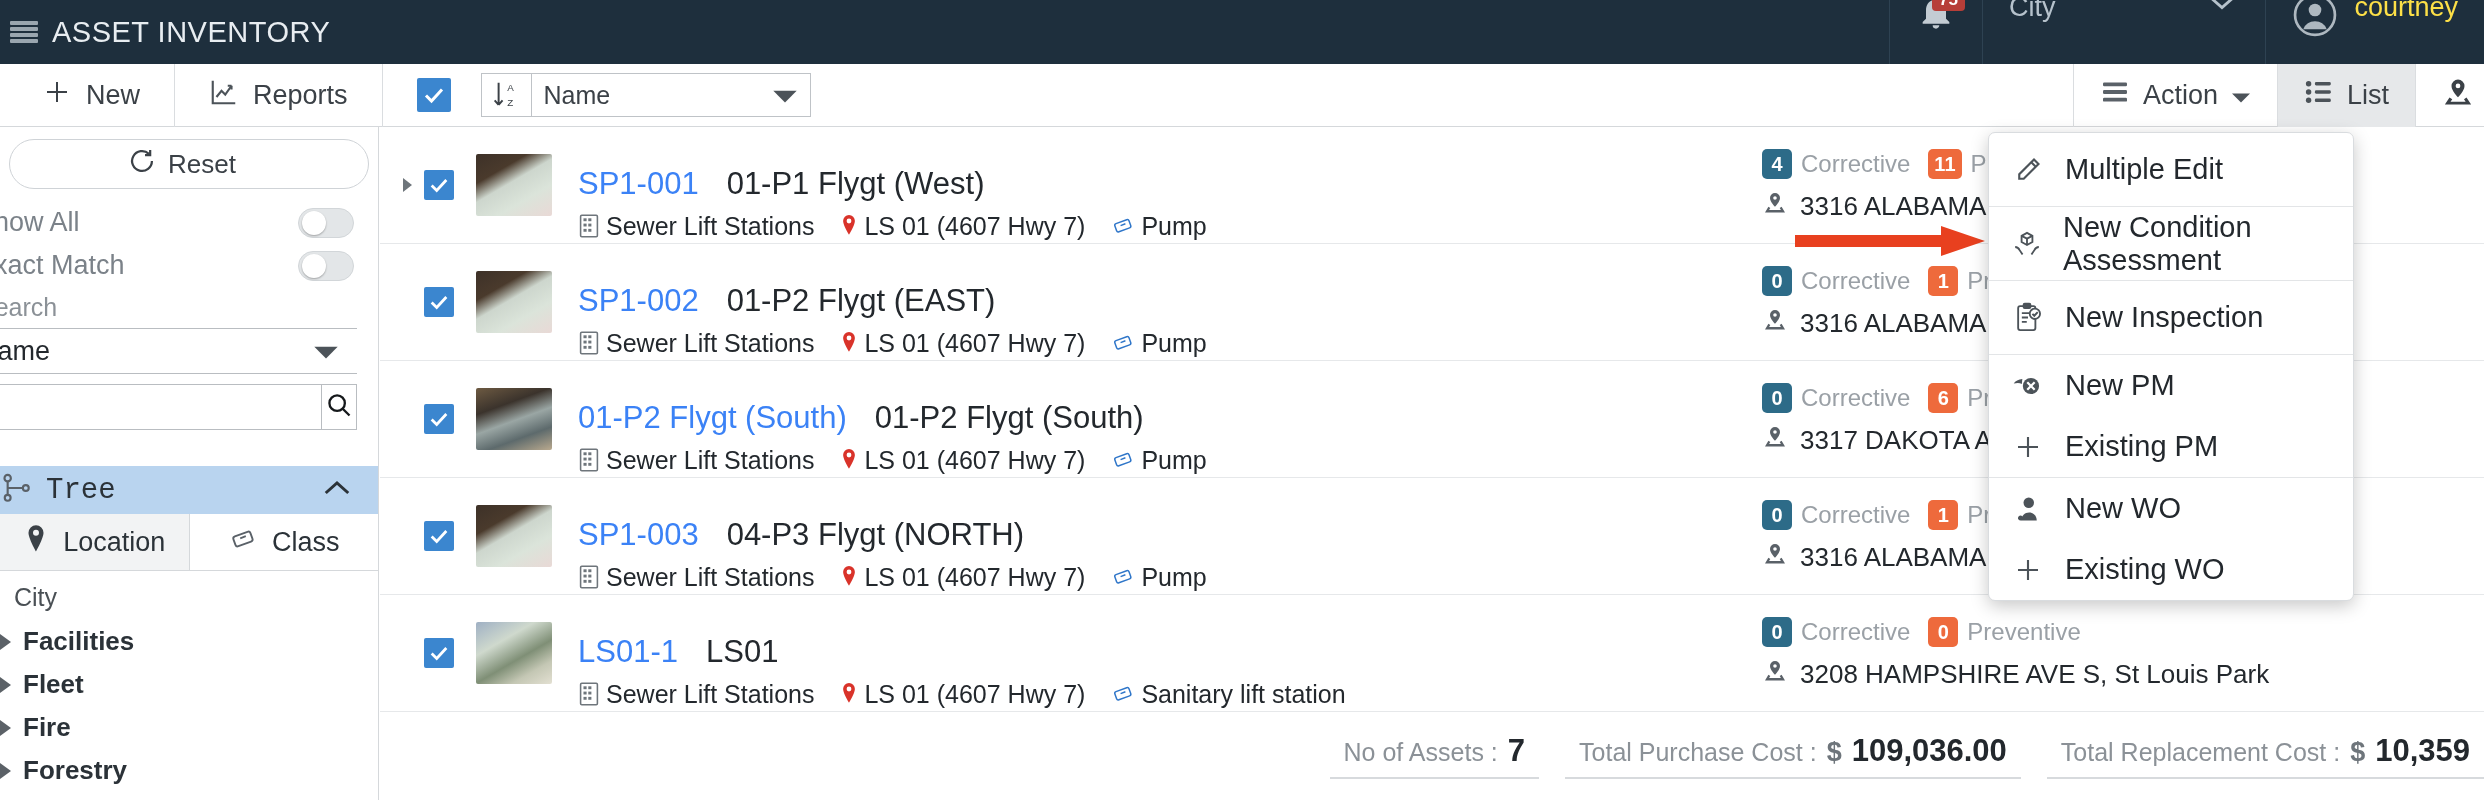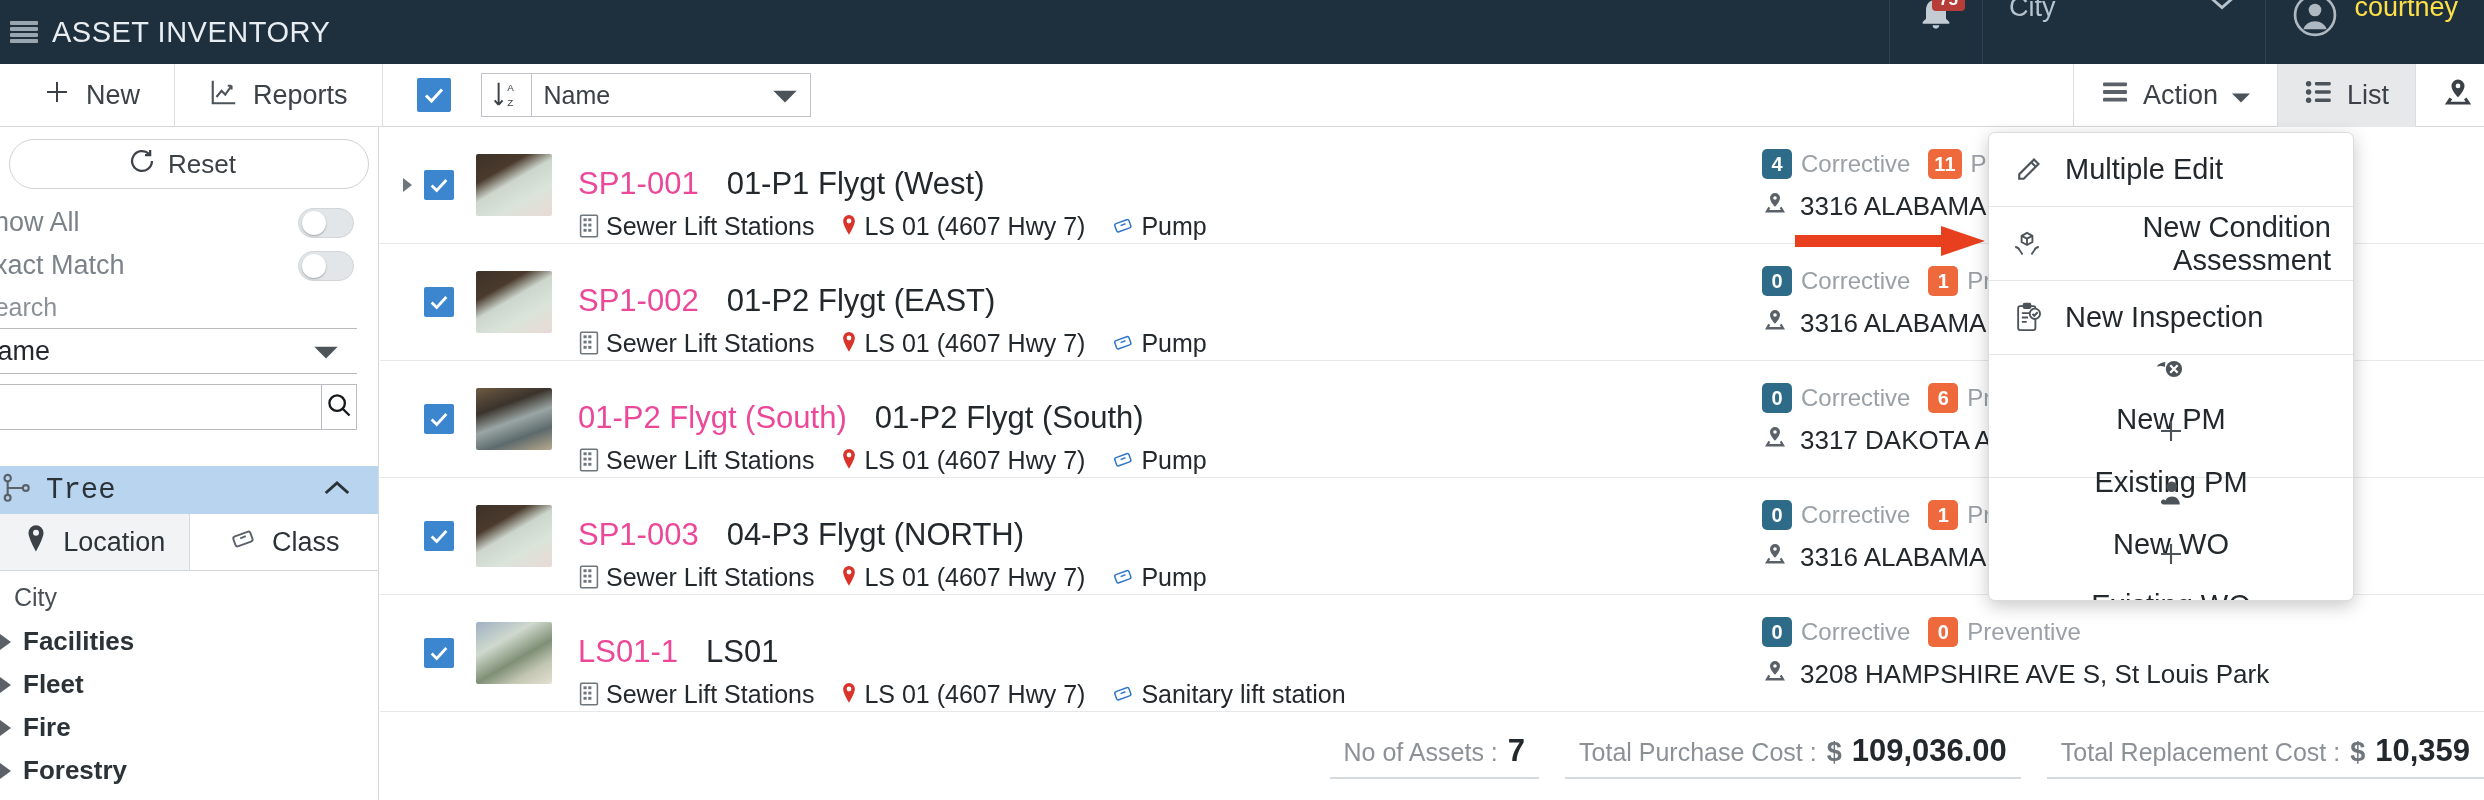--- a/index.html
+++ b/index.html
@@ -100,21 +100,21 @@
     border-top: 7px solid transparent; border-bottom: 7px solid transparent; }
   .row-check { width: 30px; height: 30px; background: #3b86cf; border-radius: 2px;
     display: flex; align-items: center; justify-content: center; margin: 0 22px 0 4px; cursor: pointer; }
   .thumb { width: 76px; height: 62px; border-radius: 2px; flex: 0 0 auto; cursor: pointer;
     background: #8c8377; overflow: hidden; position: relative; }
   .t1 { background: linear-gradient(150deg,#3d3128 0%,#4a3a2c 28%,#cdd6cd 46%,#dbe4da 70%,#e9d9d6 100%); }
   .t2 { background: linear-gradient(160deg,#6d5a42 0%,#3b332c 30%,#9aa6a4 52%,#5d6a6c 74%,#b9a98e 100%); }
   .t3 { background: linear-gradient(150deg,#9fb0c4 0%,#cfd9cd 32%,#7f8f76 58%,#c4c7b4 78%,#e3e0d2 100%); }
   .row-main { margin-left: 26px; display: flex; flex-direction: column; gap: 10px; }
   .names { display: flex; gap: 28px; align-items: baseline; }
-  .code { font-size: 31px; color: #ec4899; margin-top: 36px; }
+  .code { font-size: 31px; color: #3b82f6; margin-top: 36px; }
   .aname { font-size: 31px; color: #23282d; }
   .meta { display: flex; gap: 26px; align-items: center; font-size: 25px; color: #23282d; }
   .meta span.ic { display: inline-flex; align-items: center; margin-right: 6px; vertical-align: -3px; }
   .meta .chip { display: flex; }
   .row-right { position: absolute; right: 0; top: 0; height: 117px; width: 740px;
     display: flex; flex-direction: column; justify-content: center; gap: 12px; padding-left: 18px; }
   .badges { display: flex; gap: 18px; align-items: center; }
   .badge { display: flex; align-items: center; gap: 9px; }
   .badge .num { color: #fff; font-size: 20px; font-weight: bold; border-radius: 5px;
     min-width: 30px; height: 30px; display: flex; align-items: center; justify-content: center; padding: 0 6px; }
@@ -132,25 +132,25 @@
   .stat .lbl { font-size: 25px; color: #8b9197; }
   .stat .val { font-size: 31px; color: #23282d; font-weight: bold; }
   .stat .cur { font-size: 27px; color: #6e757b; font-weight: bold; }
 
   
   .arrow { position: absolute; left: 1795px; top: 224px; width: 190px; height: 34px; z-index: 40; }
 
   
   .menu { position: absolute; left: 1988px; top: 132px; width: 366px;
     background: #fff; border: 1px solid #d9dcdf; border-radius: 7px;
-    box-shadow: 0 5px 18px rgba(0,0,0,.22); z-index: 50; overflow: hidden; text-align: right; }
+    box-shadow: 0 5px 18px rgba(0,0,0,.22); z-index: 50; overflow: hidden; }
   .mgroup + .mgroup { border-top: 1px solid #e3e5e7; }
   .mitem { display: flex; align-items: center; gap: 20px; height: 73px; padding: 0 22px;
     font-size: 29px; color: #23282d; cursor: pointer; }
-  .mitem.compact { height: 61px; flex-direction: column; }
+  .mitem.compact { height: 61px; }
   .mico { width: 34px; display: flex; align-items: center; justify-content: center; }
 </style>
 </head>
 <body>
 
 <div class="app">
 
   <div class="topbar">
     <div class="hamburger">
       <span></span>

